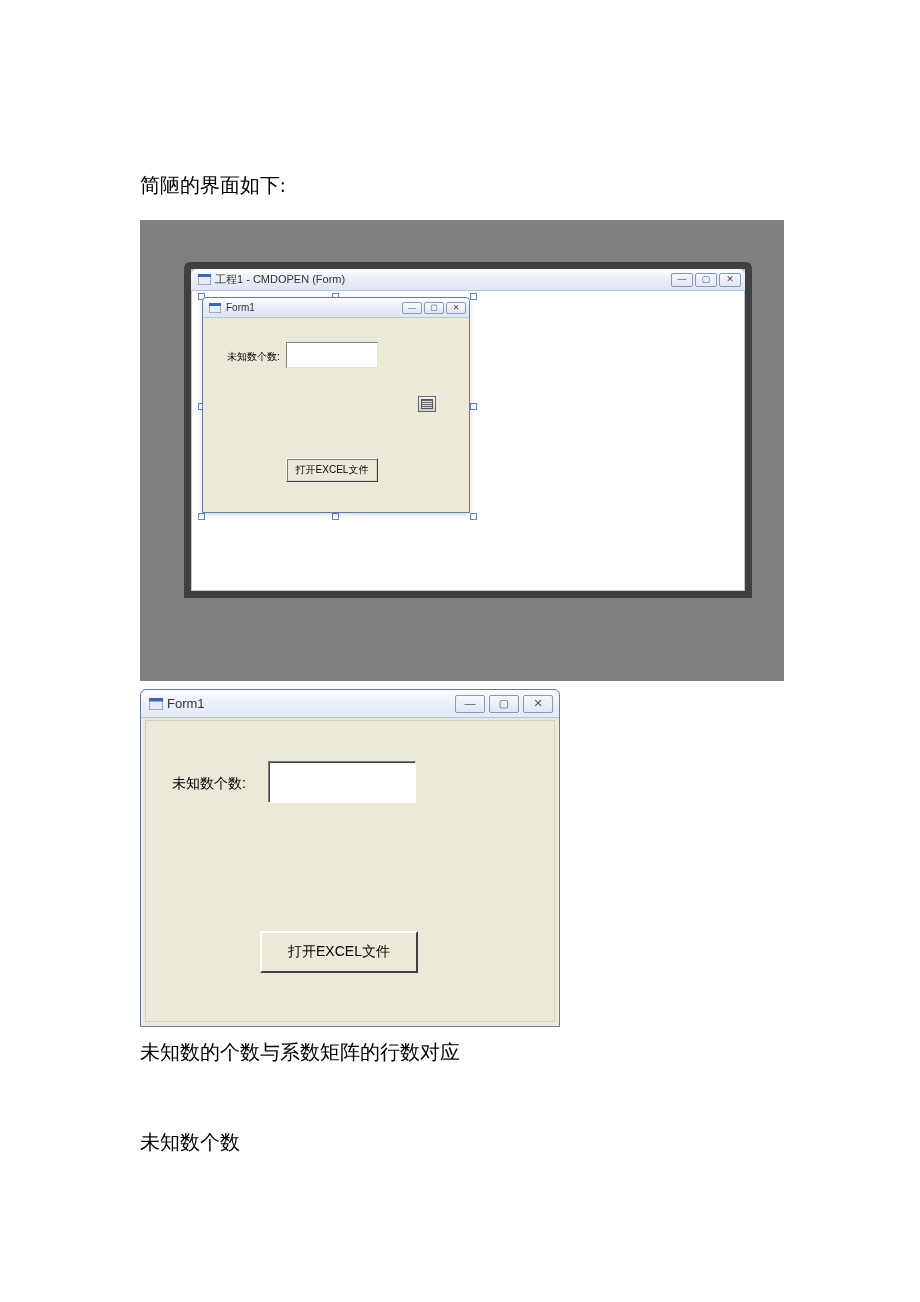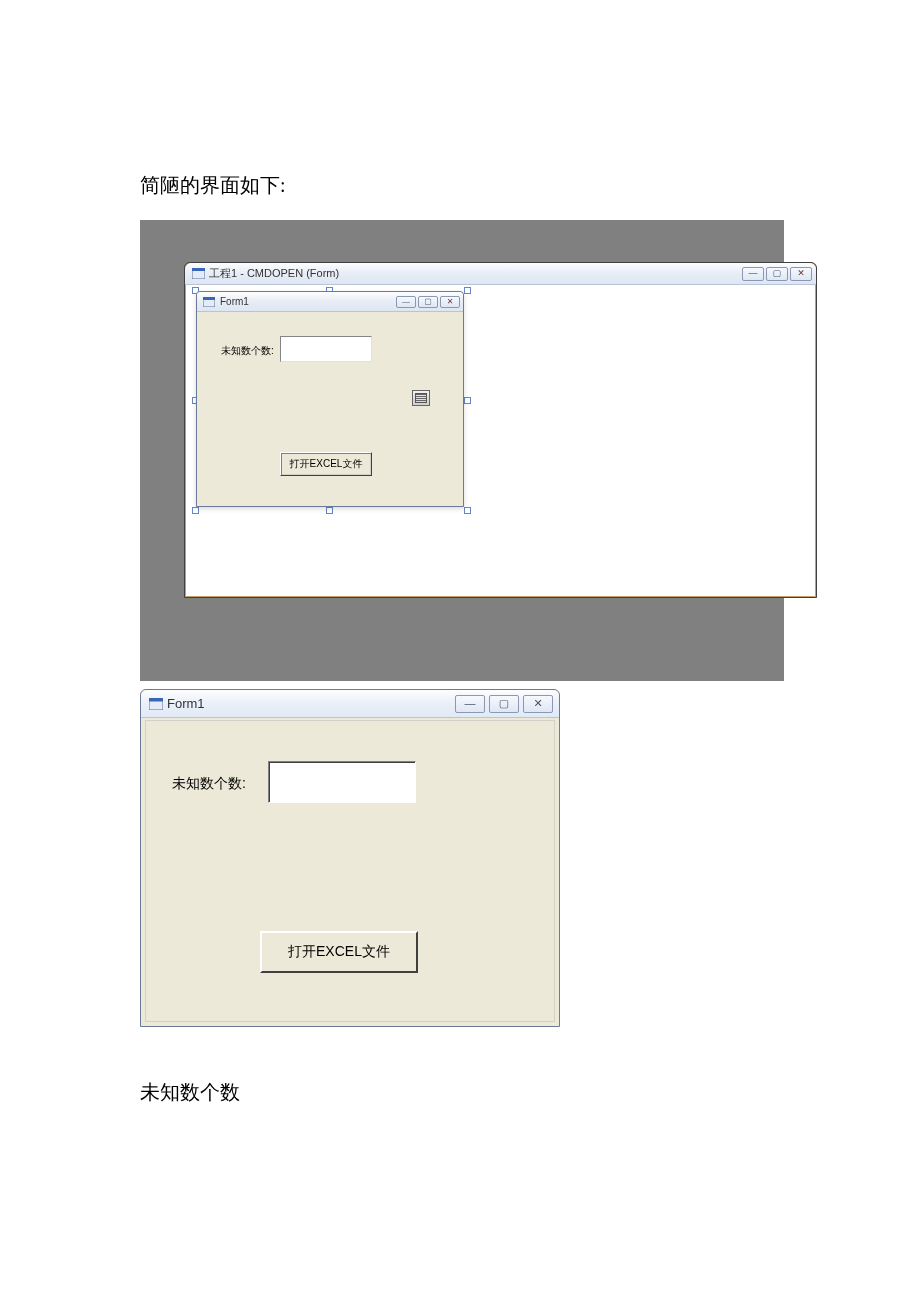--- a/index.html
+++ b/index.html
@@ -26,24 +26,24 @@
     width: 644px;
     height: 461px;
     background: #808080;
     position: relative;
     margin-bottom: 0;
   }
   .proj-window {
     position: absolute;
     left: 44px;
     top: 42px;
-    width: 633px;
+    width: 568px;
     height: 336px;
-    background: #a16207;
-    border: 1px solid #404040;
+    background: #a3a3a3;
+    border: 7px solid #404040;
     border-radius: 6px 6px 0 0;
     box-shadow: 0 0 0 1px rgba(255,255,255,.4) inset;
   }
   .proj-titlebar {
     height: 22px;
     background: linear-gradient(#fefefe,#e9eef7 45%,#dde6f3);
     border-bottom: 1px solid #b9c4d6;
     border-radius: 6px 6px 0 0;
     display: flex;
     align-items: center;
@@ -320,18 +320,19 @@
     </div>
     <div class="runtime-client">
       <span class="rt-label" style="left:26px; top:54px;">未知数个数:</span>
       <div class="rt-textbox" style="left:122px; top:40px; width:148px; height:42px;"></div>
       <div class="rt-button" style="left:114px; top:210px; width:158px; height:42px;">
         <span>打开EXCEL文件</span>
       </div>
     </div>
   </div>
 
+  <p class="body-text">未知数的个数与系数矩阵的行数对应</p>
 
   <div class="spacer"></div>
 
   <p class="body-text">未知数个数</p>
 
 </div>
 
 </body></html>

